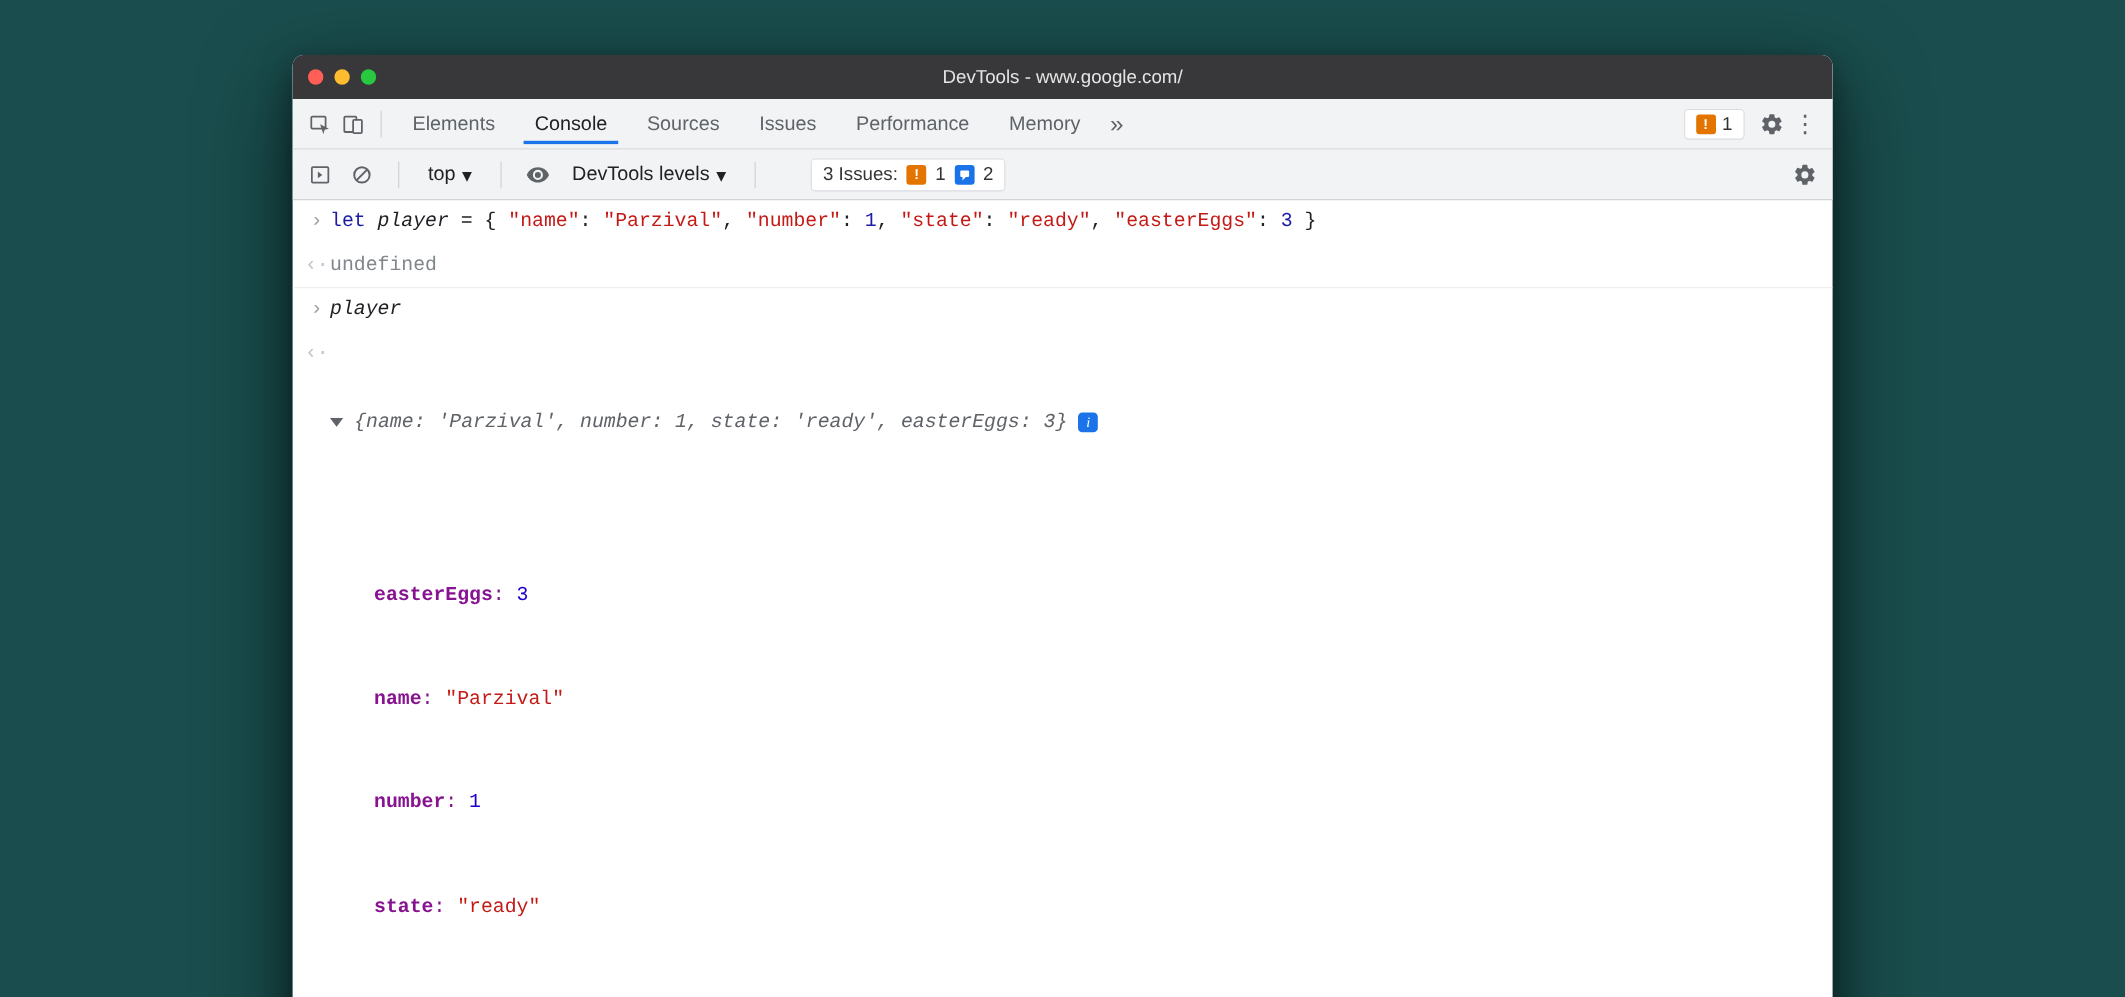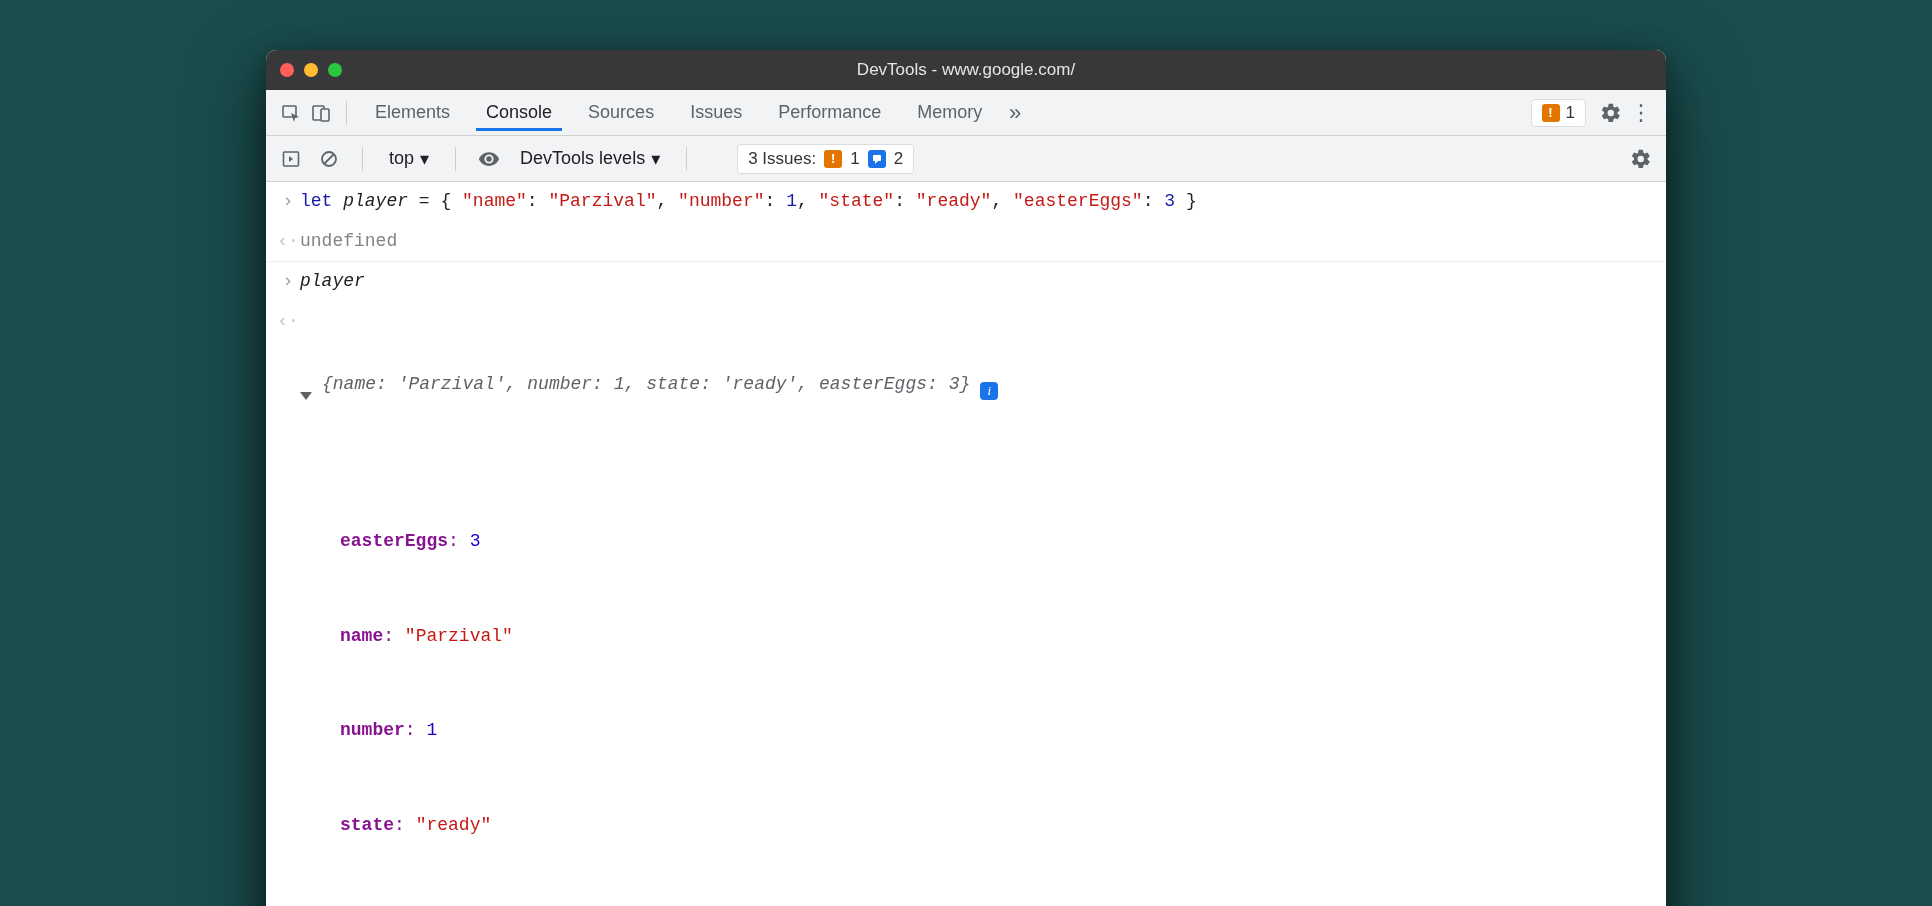--- a/index.html
+++ b/index.html
@@ -107,21 +107,21 @@
   .tk-num   { color: #1a1aa6; }
   .tk-prop  { color: #881391; font-weight: 600; }
   .tk-propn { color: #881391; }
   .tk-nums  { color: #1c00cf; }
   .tk-undef { color: #80868b; }
   .tk-obj   { color: #5f6368; font-style: italic; }
   .tk-proto { color: #5f6368; }
   .tk-object{ color: #202124; }
 
   .obj-tree { padding-left: 18px; }
-  .obj-line { display: flex; align-items: flex-end; gap: 4px; }
+  .obj-line { display: flex; align-items: center; gap: 4px; }
   .tri {
     width: 0; height: 0; display: inline-block; margin-right: 6px;
     border-left: 6px solid transparent; border-right: 6px solid transparent;
     border-top: 8px solid #5f6368;
   }
   .info-i {
     display: inline-flex; width: 18px; height: 18px; background: #1a73e8;
     color: #fff; border-radius: 4px; font-size: 13px; font-style: italic;
     align-items: center; justify-content: center; font-family: Georgia, serif;
     margin-left: 6px; vertical-align: middle;

